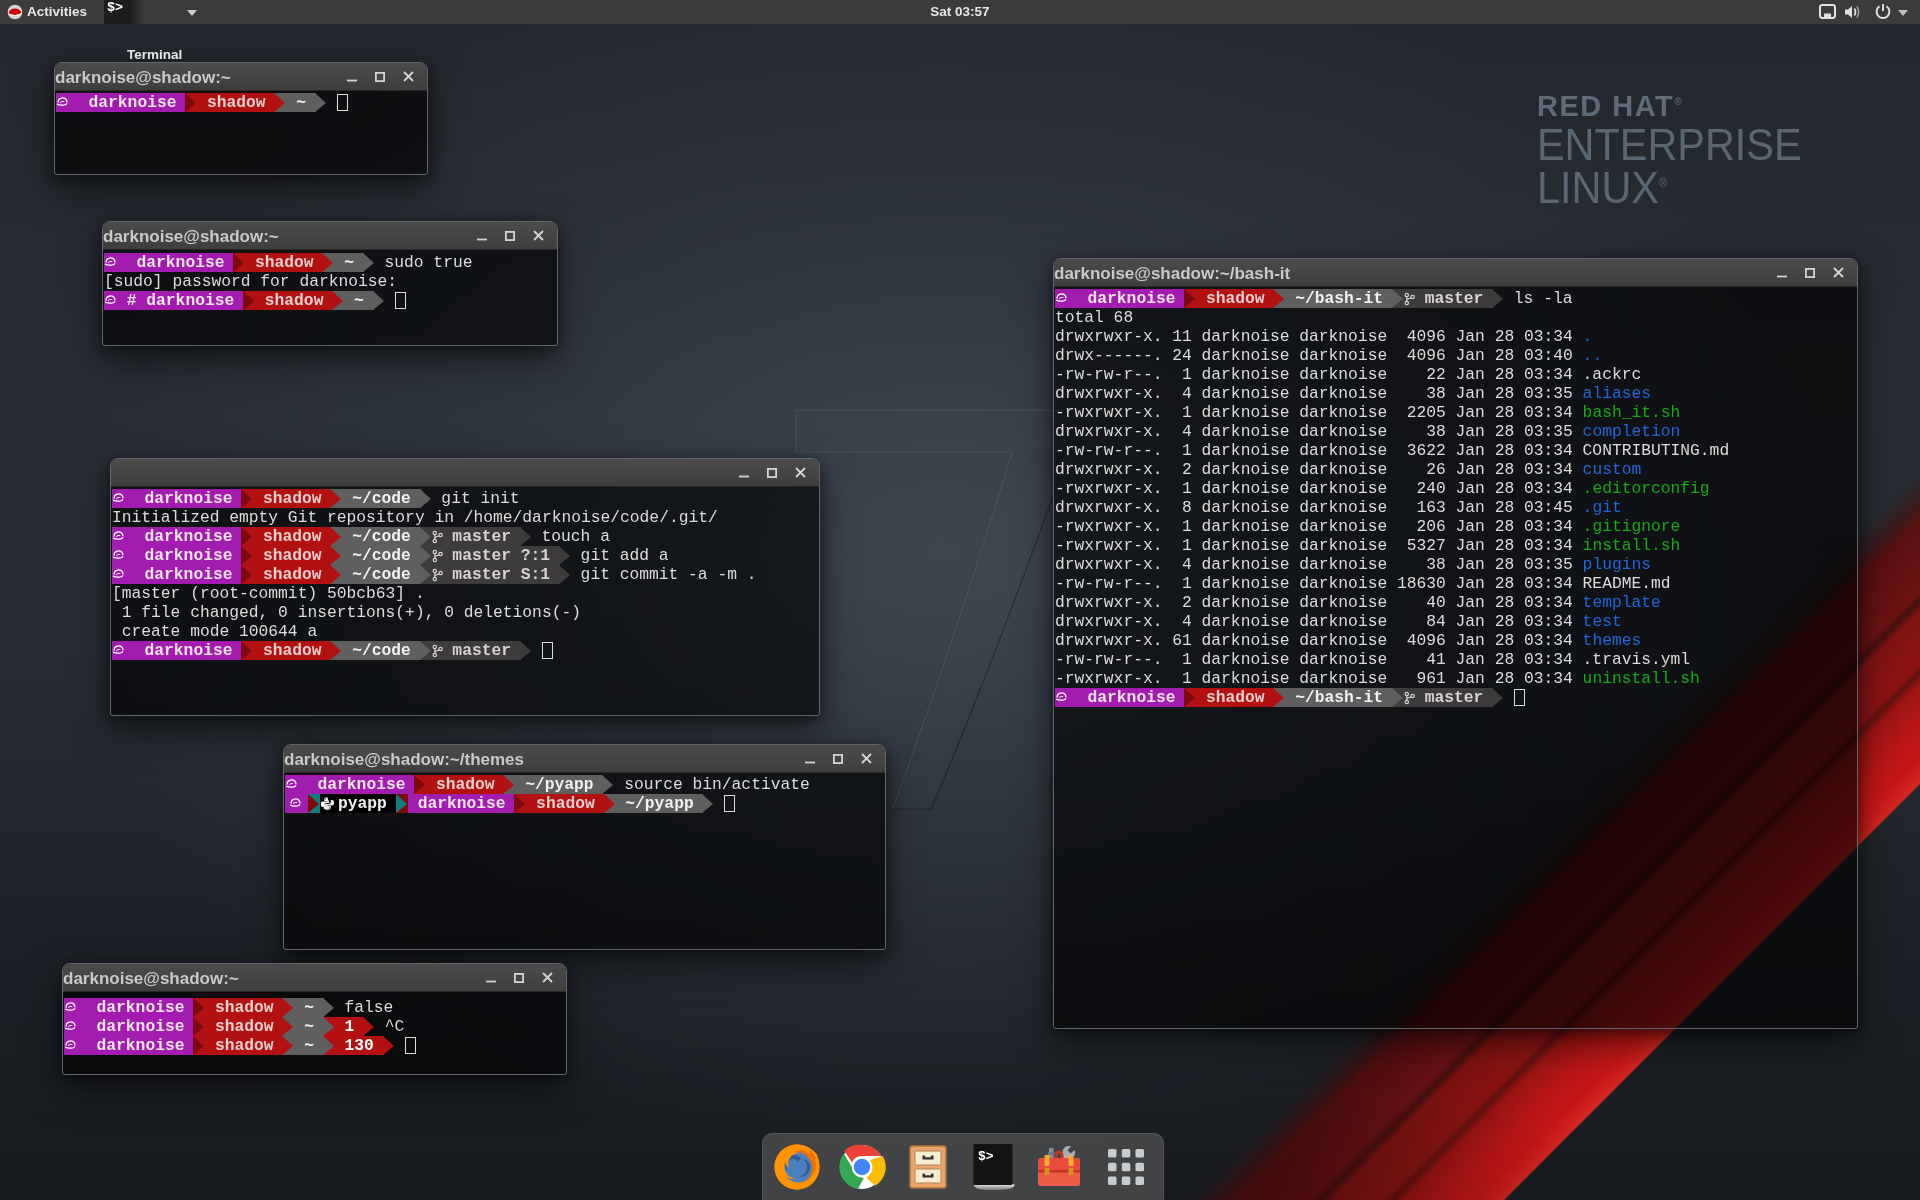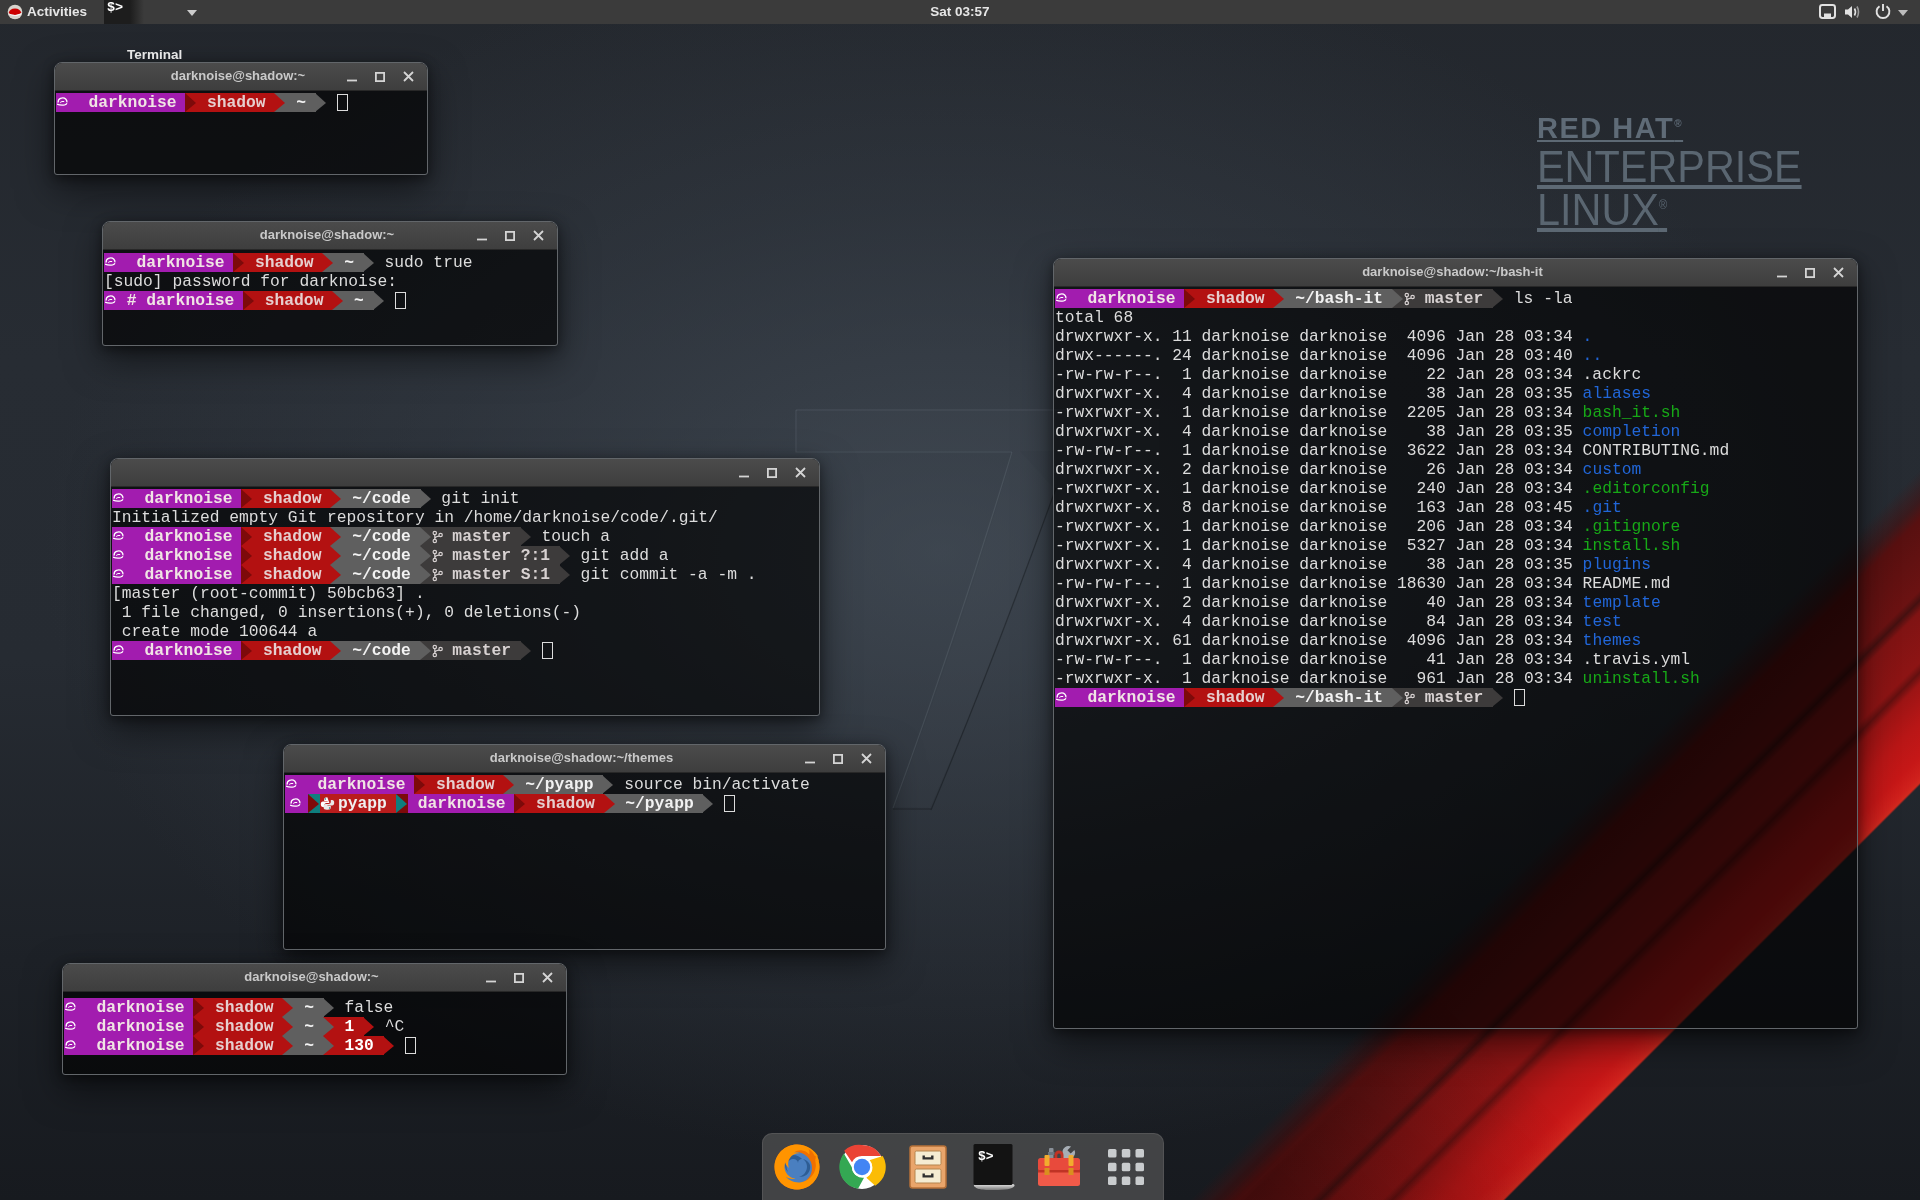--- a/index.html
+++ b/index.html
@@ -21,49 +21,49 @@
  #9c1414 1841px,
  #b81616 1868px,
  #c61717 1893px,
  #cf201c 1906px,
  #d2291e 1911px,
  rgba(40,8,8,0) 1913px);}
 #ribshade{position:absolute;inset:0;background:linear-gradient(45deg, rgba(26,5,5,.5) 0px, rgba(26,5,5,.4) 900px, rgba(28,6,6,.24) 1000px, rgba(30,6,6,.1) 1080px, rgba(30,6,6,0) 1160px);
 -webkit-mask:linear-gradient(135deg, rgba(0,0,0,0) 1705px, #000 1730px, #000 1911px, rgba(0,0,0,0) 1912px);
 mask:linear-gradient(135deg, rgba(0,0,0,0) 1705px, #000 1730px, #000 1911px, rgba(0,0,0,0) 1912px);}
 #seven{position:absolute;inset:0;}
-#logo{position:absolute;left:1537px;top:114px;color:#5d6974;text-decoration:underline;}
+#logo{position:absolute;left:1537px;top:92px;color:#5d6974;}
 #logo sup{line-height:0;}
 #logo .rh{font-weight:bold;font-size:29px;line-height:29px;letter-spacing:1.5px;color:#5f6b77;}
 #logo .rh sup{font-size:10px;}
 #logo .en{font-size:45px;line-height:45px;letter-spacing:0;margin-top:1px;color:#5a6671;transform:scaleX(.92);transform-origin:left center;}
 #logo .li{font-size:45px;line-height:45px;letter-spacing:0;margin-top:-2px;color:#5a6671;transform:scaleX(.92);transform-origin:left center;}
 
 #topbar{position:absolute;left:0;top:0;width:1920px;height:24px;background:#3b3b3b;color:#e6e6e6;font-size:13.5px;font-weight:bold;}
 #topbar .act{position:absolute;left:27px;top:4px;}
 #topbar .appt{position:absolute;left:127px;top:4px;margin-top:43px;}
 #topbar .clock{position:absolute;left:0;right:0;top:4px;text-align:center;}
 .tbicon{position:absolute;top:0;}
 
 .win{position:absolute;border:1px solid #62666a;border-radius:8px 8px 3px 3px;background:rgba(0,0,0,.63);box-shadow:0 14px 36px rgba(0,0,0,.5),0 3px 12px rgba(0,0,0,.45);}
 .tb{position:relative;height:27px;background:linear-gradient(#4b4b4b,#3e3e3e);border-radius:7px 7px 0 0;border-bottom:1px solid #282828;}
-.tb .t{position:absolute;left:0;right:6px;top:5px;text-align:center;font-size:13px;font-weight:bold;color:#c9c9c9;}
+.tb .t{position:absolute;left:0;right:6px;top:5px;font-size:17px;font-weight:bold;color:#c9c9c9;}
 .btns{position:absolute;right:0;top:0;height:100%;display:flex;align-items:center;}
 .btns svg{margin-right:18px;}
 .btns svg:last-child{margin-right:13px;}
 .body{position:absolute;left:1px;right:1px;bottom:1px;font-family:"Liberation Mono",monospace;font-size:16.3px;line-height:19px;color:#d8d8d8;overflow:hidden;}
 .r{height:19px;display:flex;white-space:pre;}
 .sg{display:flex;align-items:center;font-weight:bold;white-space:pre;}
 .ar{width:1px;height:0;border-top:10px solid transparent;border-bottom:9px solid transparent;border-left:11px solid;margin-left:-1px;}
 .c1{background:#a21caf;color:#f0e4e4;}
 .c2{background:#b31111;color:#e6cfcf;}
 .c3{background:#5f5f5f;color:#f2f2f2;}
 .c4{background:#3d3b3b;color:#d8d2d2;}
 .ce{background:#b31111;color:#fff;}
-.cv{background:#b91c1c;color:#f0f0f0;}
+.cv{background:#000000;color:#f0f0f0;}
 .cm{white-space:pre;color:#dcdcdc;}
 .cu{display:inline-block;width:9px;height:15px;border:1.5px solid #dcdcdc;margin-left:10px;margin-top:1px;}
 .fb{color:#2166d8;}
 .fg{color:#17a817;}
 
 #dock{position:absolute;left:762px;top:1133px;width:402px;height:67px;background:rgba(68,69,70,.97);border:1px solid rgba(255,255,255,.09);border-bottom:none;border-radius:10px 10px 0 0;display:flex;align-items:center;padding:0;box-sizing:border-box;}
 .dicon{width:48px;height:48px;margin-left:17px;position:relative;}
 </style></head>
 <body>
 <div id="stage">

